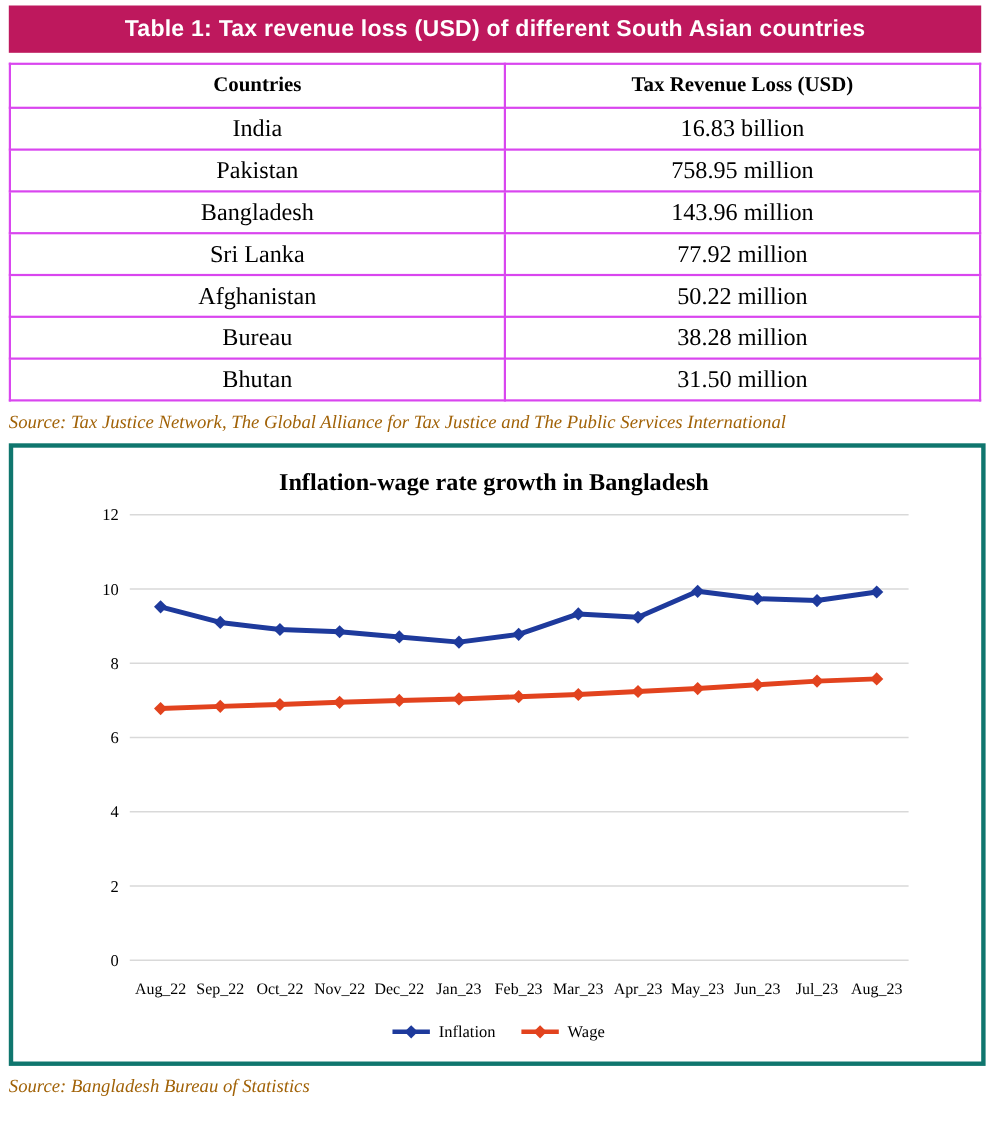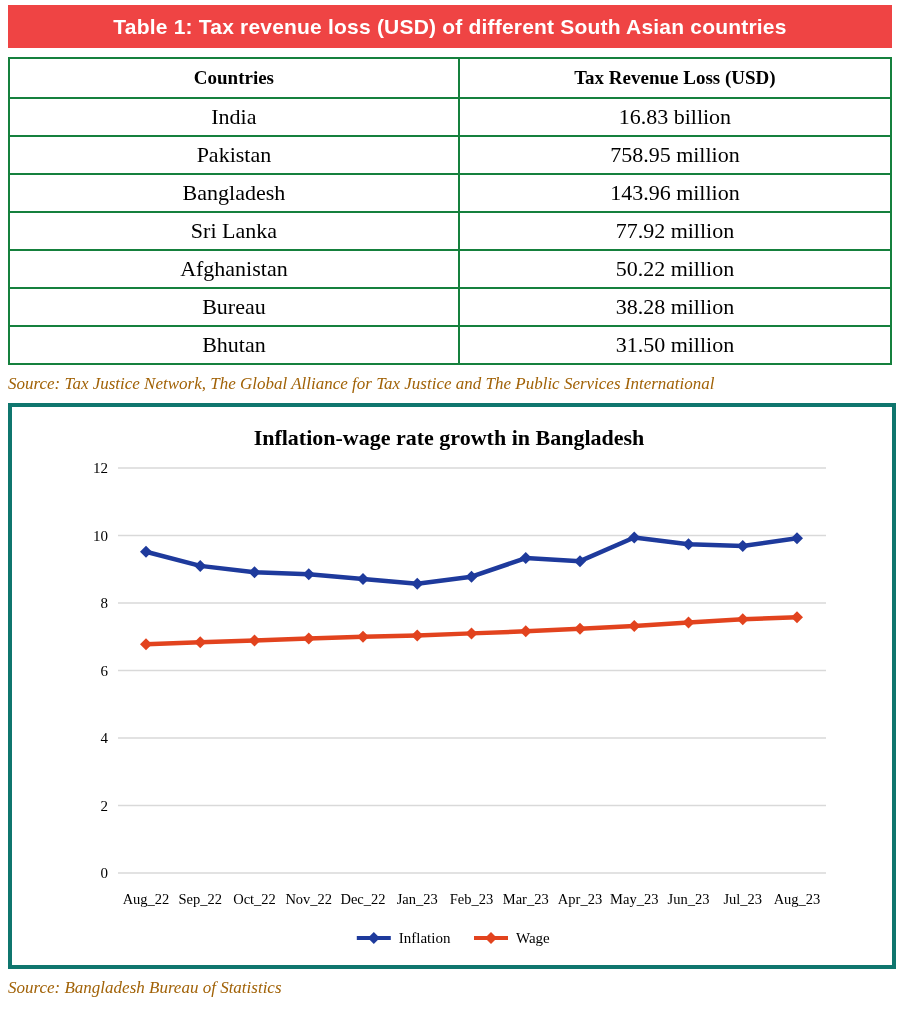--- a/index.html
+++ b/index.html
@@ -1,31 +1,31 @@
 <!DOCTYPE html>
 <html><head>
 <meta charset="utf-8">
 <style>
   html,body { margin:0; padding:0; background:#ffffff; }
   body { width:900px; height:1024px; overflow:hidden; }
   .page { padding:5px 8px; width:884px; }
 
   .title-bar {
-    background:#ef4444; color:#ffffff; height:43px;
+    background:#be185d; color:#ffffff; height:43px;
     display:flex; align-items:center; justify-content:center;
     font-family:"Liberation Sans", sans-serif; font-weight:bold; font-size:21px;
     letter-spacing:0.2px; margin-bottom:9px;
   }
 
   table.data-table {
     width:884px; border-collapse:collapse; table-layout:fixed;
     font-family:"Liberation Serif", serif; color:#000;
   }
   table.data-table th, table.data-table td {
-    border:2px solid #15803d; text-align:center; vertical-align:middle;
+    border:2px solid #d946ef; text-align:center; vertical-align:middle;
   }
   table.data-table th { font-size:19px; font-weight:bold; height:36px; }
   table.data-table td { font-size:22px; height:34px; }
 
   .source {
     font-family:"Liberation Serif", serif; font-style:italic;
     font-size:17px; color:#a16207; margin:9px 0 9px 0;
   }
 
   .chart-box { border:4px solid #0f766e; height:558px; width:880px; }

